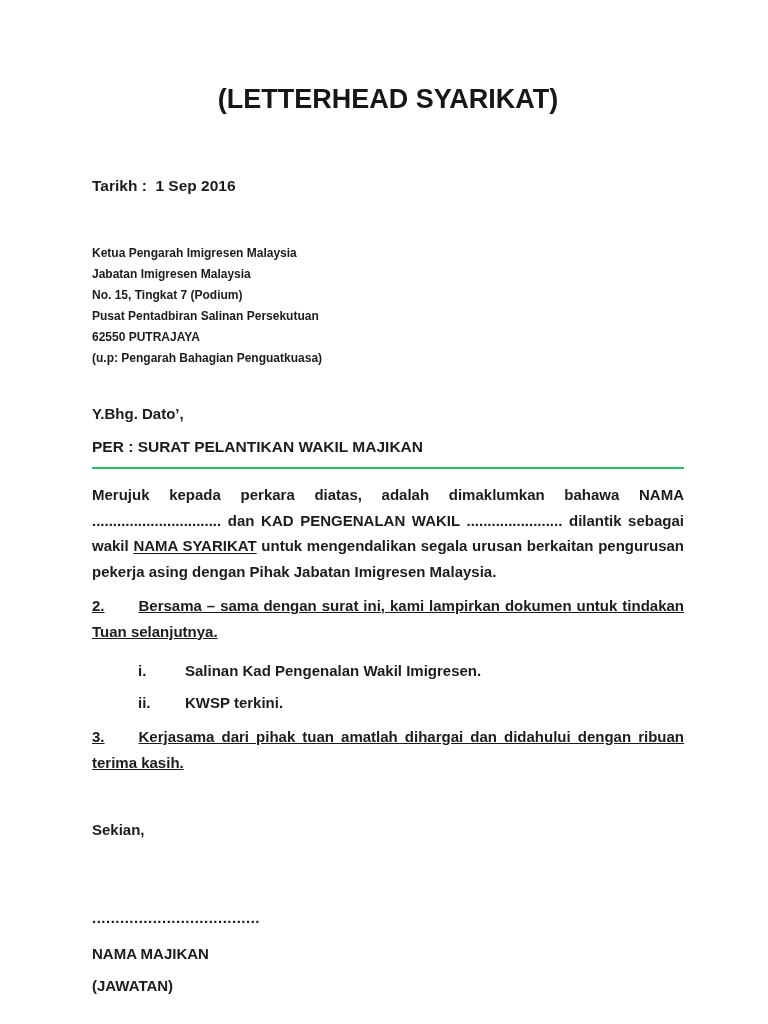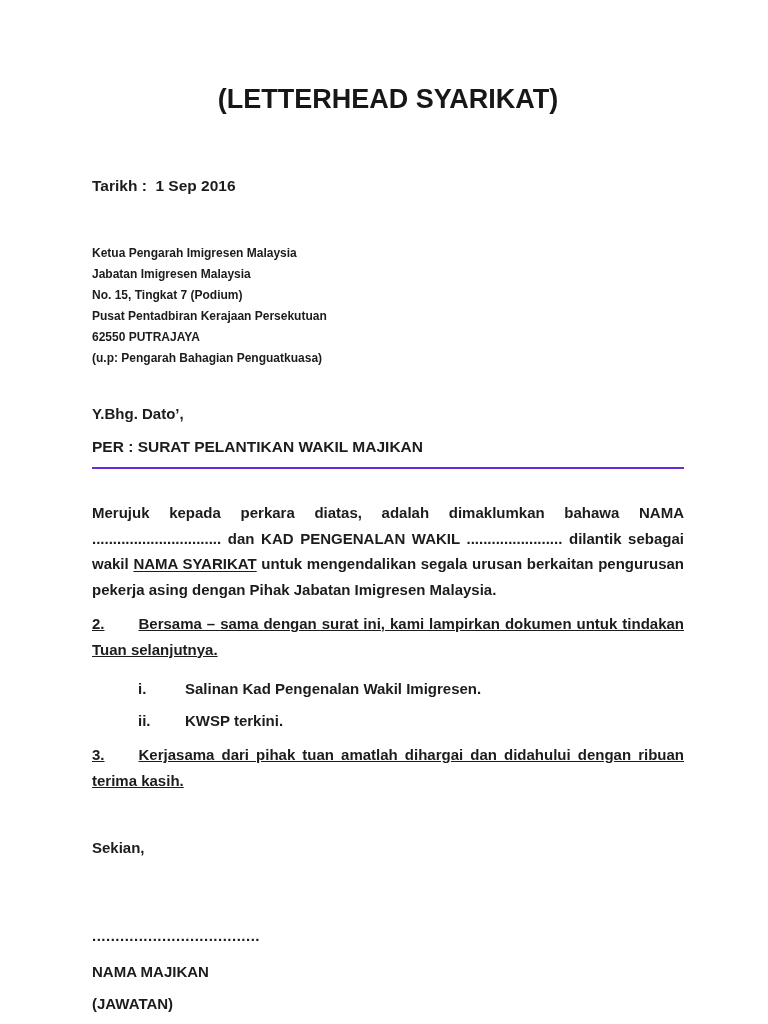--- a/index.html
+++ b/index.html
@@ -45,22 +45,22 @@
   }
   .salutation {
     font-size: 15px;
     font-weight: 600;
     margin: 0 0 16px 0;
   }
   .subject {
     font-size: 15.5px;
     font-weight: 800;
     padding: 0 0 11px 0;
-    border-bottom: 2px solid #6d28d9;
-    margin: 0 0 31px 0;
+    border-bottom: 2px solid #22c55e;
+    margin: 0 0 13px 0;
   }
   .para {
     font-size: 15px;
     font-weight: 600;
     line-height: 25.5px;
     text-align: justify;
     margin: 13px 0 9px 0;
   }
   .para .u {
     text-decoration: underline;
@@ -119,21 +119,21 @@
 <div class="page">
 
   <h1 class="title">(LETTERHEAD SYARIKAT)</h1>
 
   <div class="date-line">Tarikh :  1 Sep 2016</div>
 
   <div class="recipient">
     <div class="line">Ketua Pengarah Imigresen Malaysia</div>
     <div class="line">Jabatan Imigresen Malaysia</div>
     <div class="line">No. 15, Tingkat 7 (Podium)</div>
-    <div class="line">Pusat Pentadbiran Kerajaan Persekutuan</div>
+    <div class="line">Pusat Pentadbiran Salinan Persekutuan</div>
     <div class="line bold">62550 PUTRAJAYA</div>
     <div class="line bold">(u.p: Pengarah Bahagian Penguatkuasa)</div>
   </div>
 
   <div class="salutation">Y.Bhg. Dato’,</div>
 
   <div class="subject">PER : SURAT PELANTIKAN WAKIL MAJIKAN</div>
 
   <p class="para"><span>Merujuk kepada perkara diatas, adalah dimaklumkan bahawa NAMA </span><span>...............................</span><span> dan KAD PENGENALAN WAKIL </span><span>.......................</span><span> dilantik sebagai wakil </span><span class="u">NAMA SYARIKAT</span><span> untuk mengendalikan segala urusan berkaitan pengurusan pekerja asing dengan Pihak Jabatan Imigresen Malaysia.</span></p>
 

